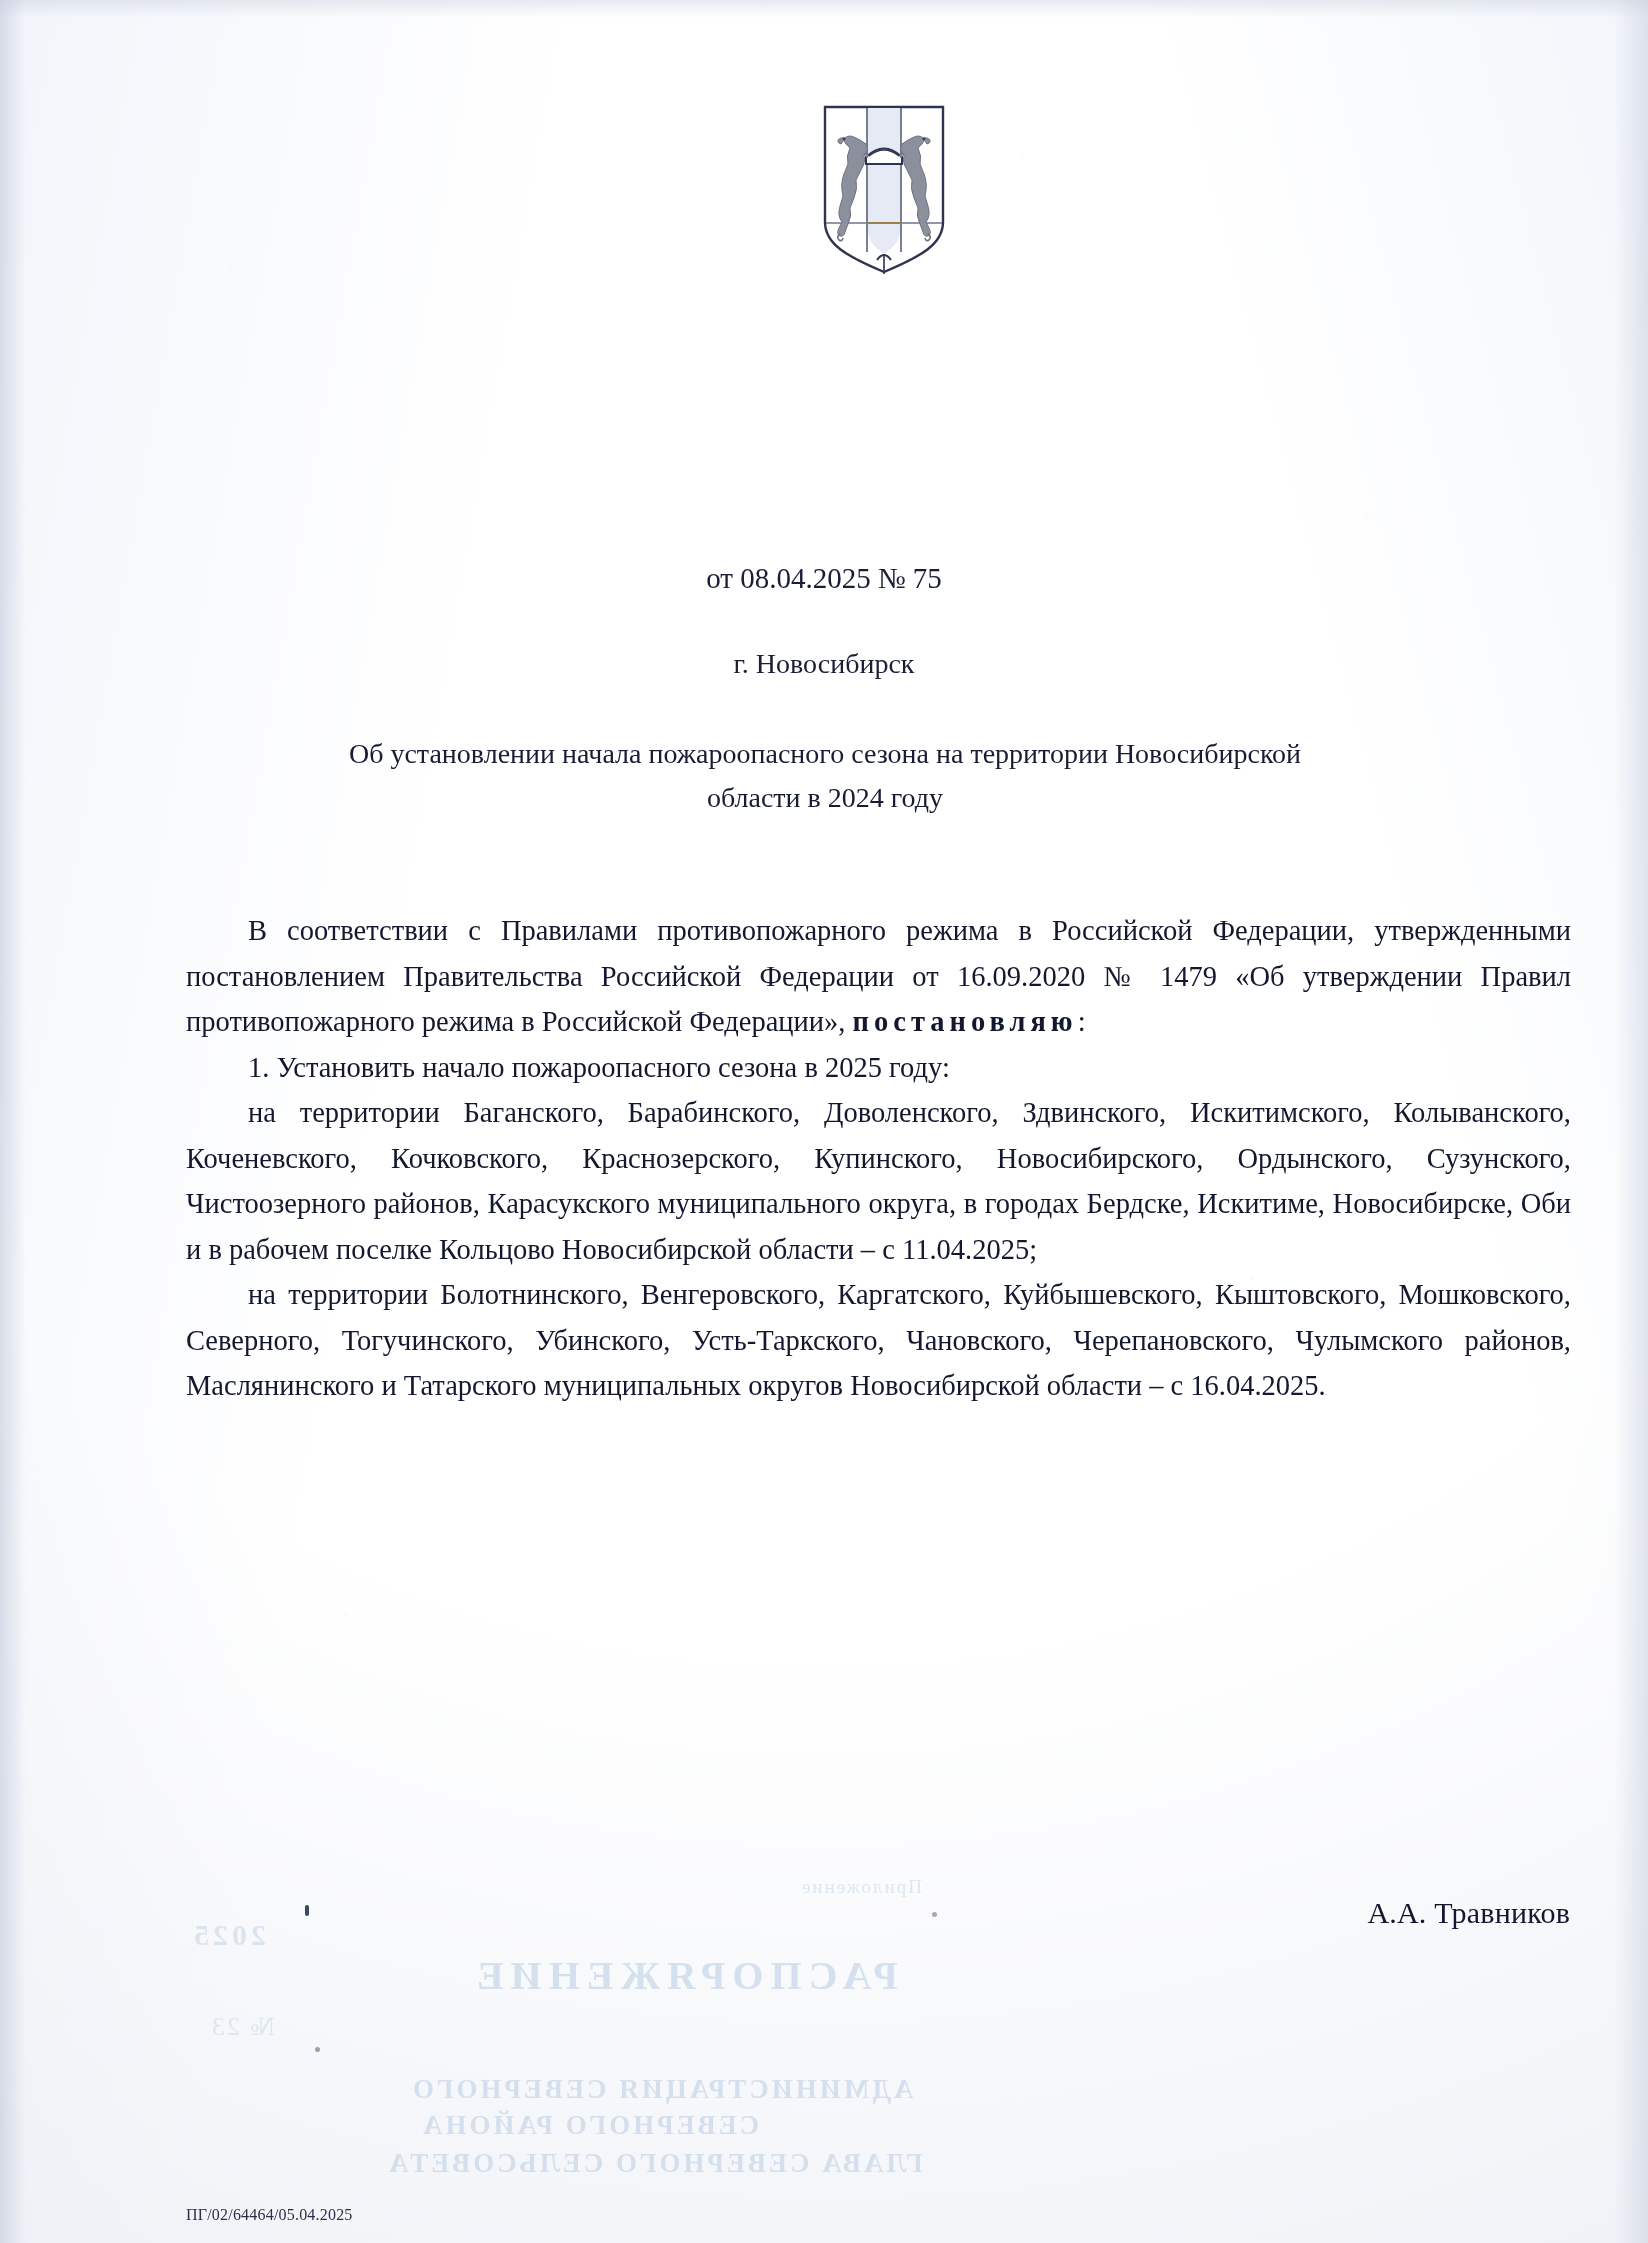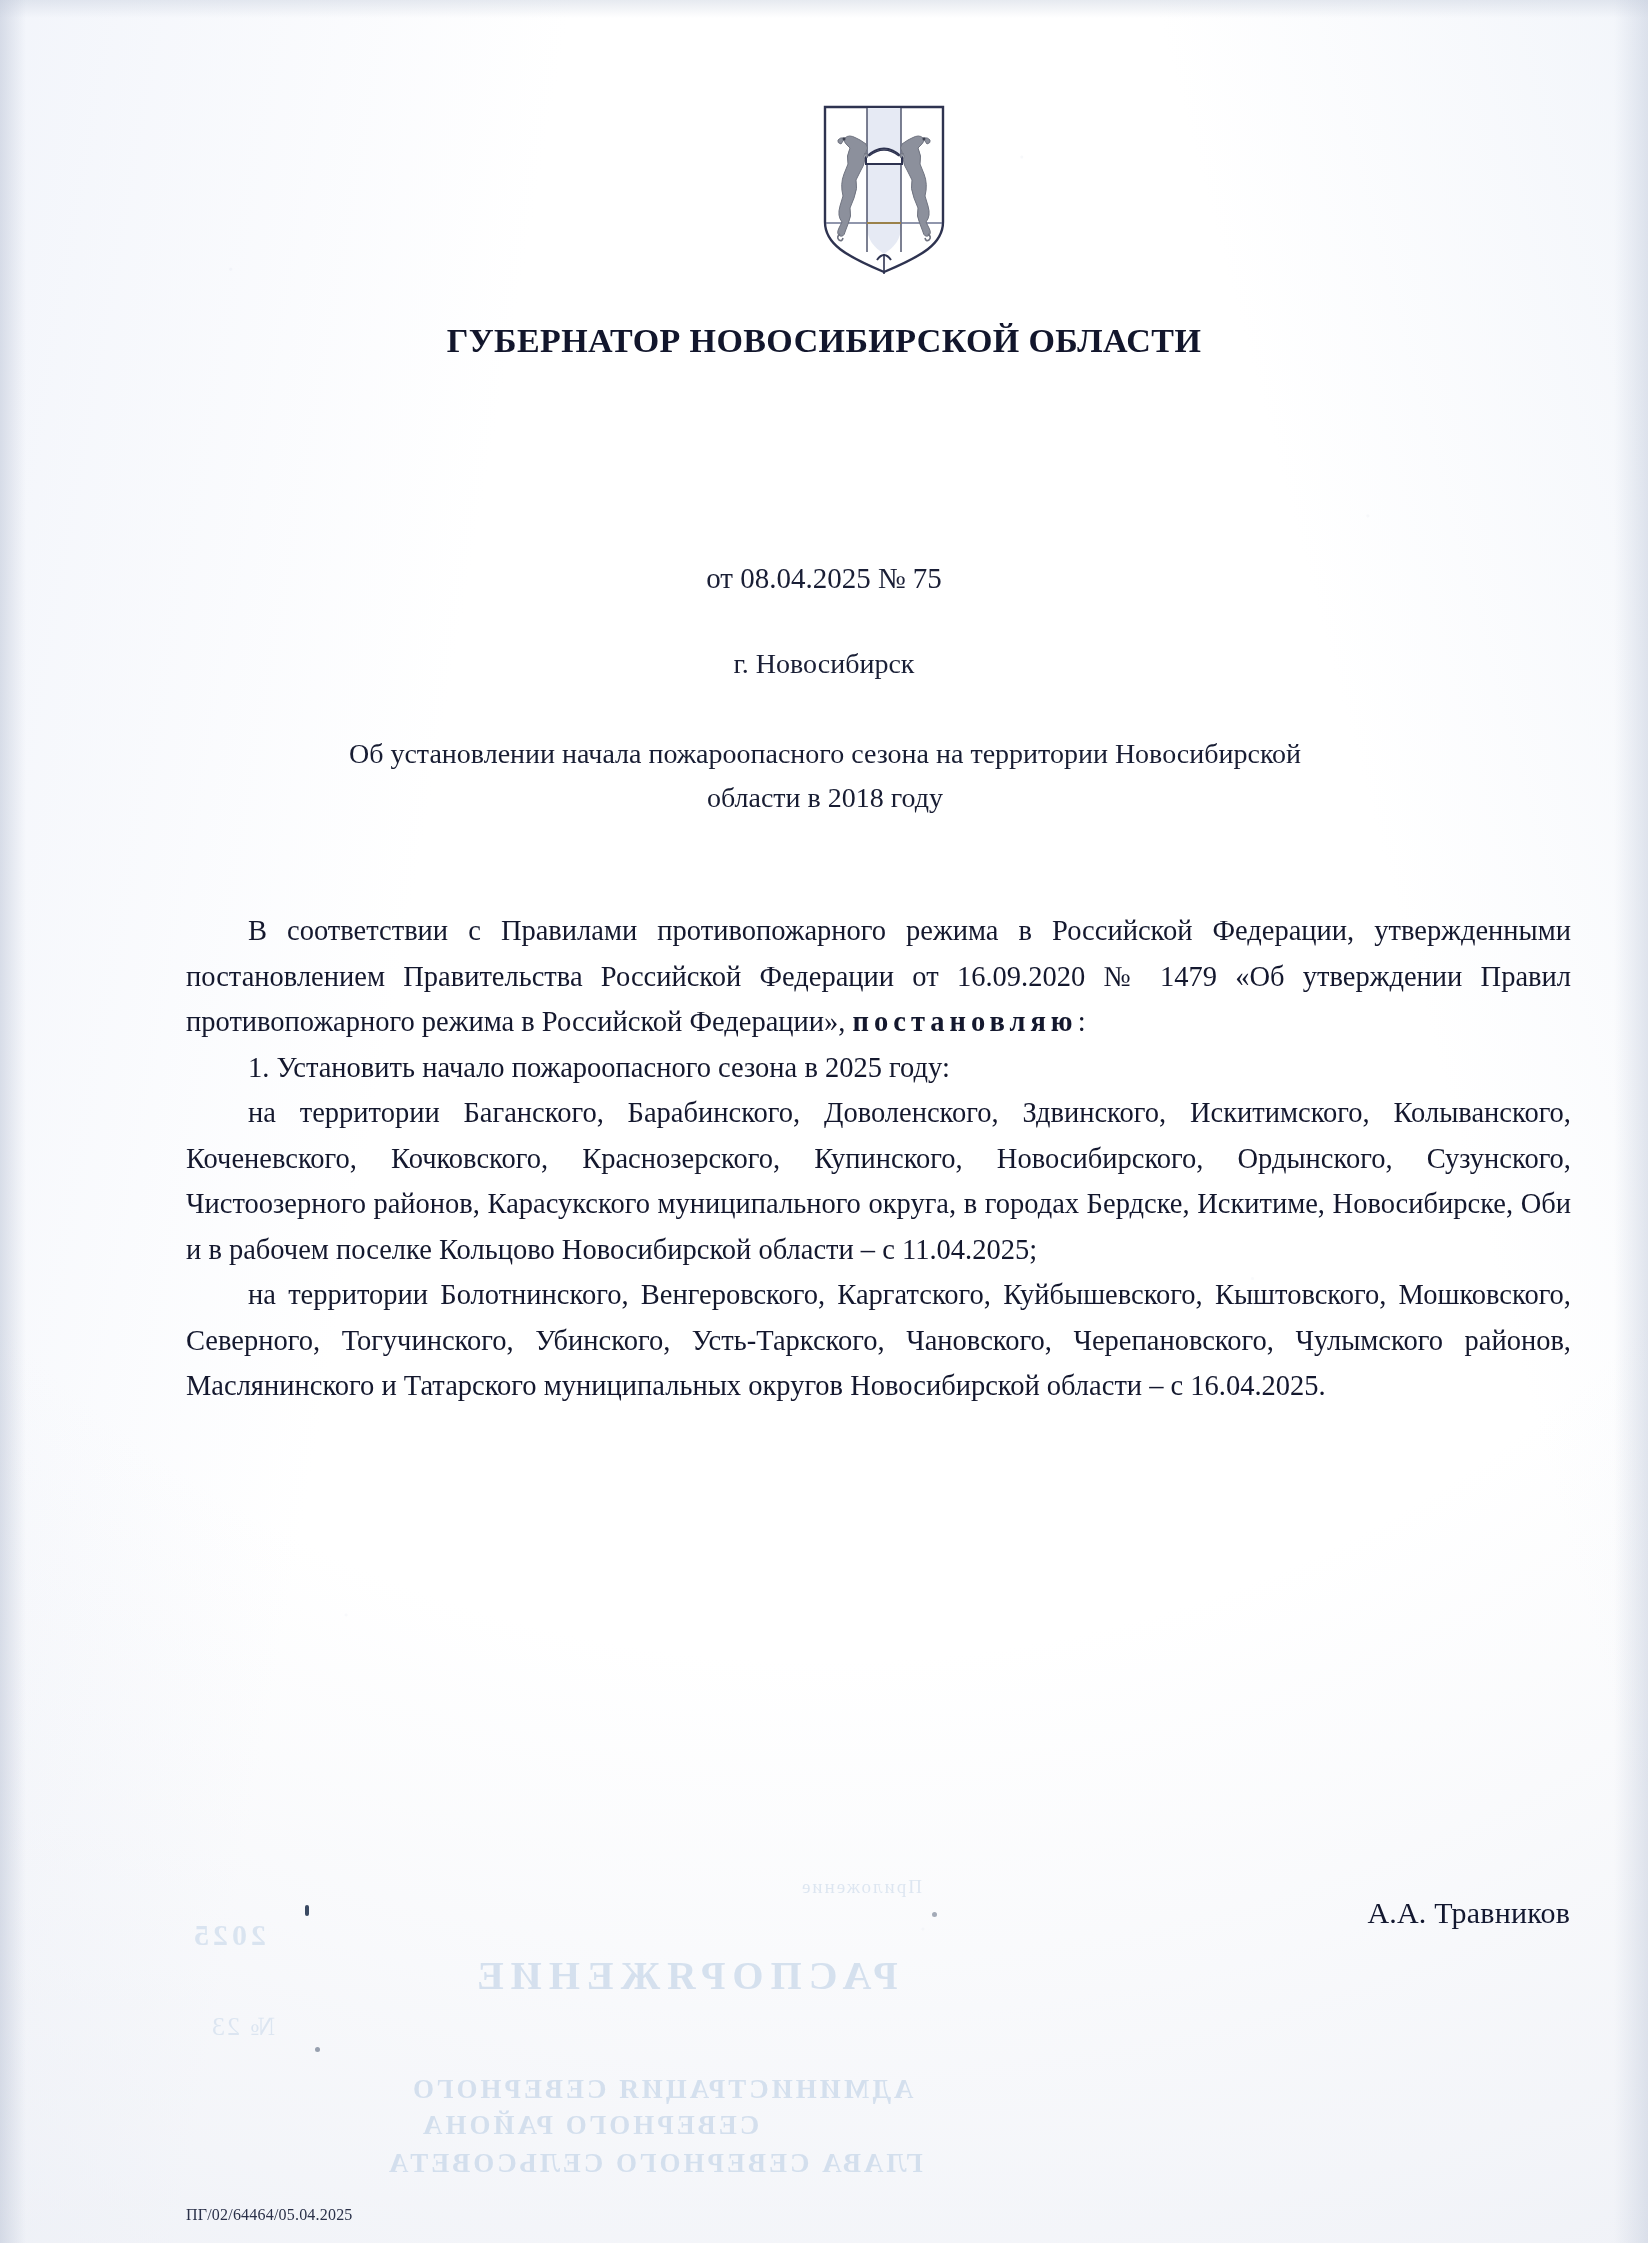--- a/index.html
+++ b/index.html
@@ -234,28 +234,27 @@
         <circle cx="22" cy="35" r="1.4" fill="#3a3e4d"></circle>
         <path d="M18 130 q-4 3 -1 6 q3 2 4 -2" fill="none" stroke="#6f7380" stroke-width="1.6"></path>
         <path d="M42 50 Q48 48 45 54" fill="#8c909c" stroke="#6f7380" stroke-width="1"></path>
       </g>
 
       <path d="M55 156 Q62 146 69 156" fill="none" stroke="#2e3350" stroke-width="2"></path>
       <path d="M62 150 L62 170" stroke="#2e3350" stroke-width="1.6"></path>
     </svg>
   </div>
 
-  <div class="org-title">ГУБЕРНАТОР НОВОСИБИРСКОЙ ОБЛАСТИ</div>
 
 
   <div class="doc-meta">от 08.04.2025  № 75</div>
 
   <div class="doc-city">г. Новосибирск</div>
 
-  <div class="doc-subject">Об установлении начала пожароопасного сезона на территории Новосибирской области в 2018 году</div>
+  <div class="doc-subject">Об установлении начала пожароопасного сезона на территории Новосибирской области в 2024 году</div>
 
   <div class="body">
     <p><span>В соответствии с Правилами противопожарного режима в Российской Федерации, утвержденными постановлением Правительства Российской Федерации от 16.09.2020 № 1479 «Об утверждении Правил противопожарного режима в Российской Федерации», </span><span class="spaced-bold">постановляю</span><span>:</span></p>
 
     <p>1. Установить начало пожароопасного сезона в 2025 году:</p>
 
     <p>на территории Баганского, Барабинского, Доволенского, Здвинского, Искитимского, Колыванского, Коченевского, Кочковского, Краснозерского, Купинского, Новосибирского, Ордынского, Сузунского, Чистоозерного районов, Карасукского муниципального округа, в городах Бердске, Искитиме, Новосибирске, Оби и в рабочем поселке Кольцово Новосибирской области – с 11.04.2025;</p>
 
     <p>на территории Болотнинского, Венгеровского, Каргатского, Куйбышевского, Кыштовского, Мошковского, Северного, Тогучинского, Убинского, Усть-Таркского, Чановского, Черепановского, Чулымского районов, Маслянинского и Татарского муниципальных округов Новосибирской области – с 16.04.2025.</p>
 

